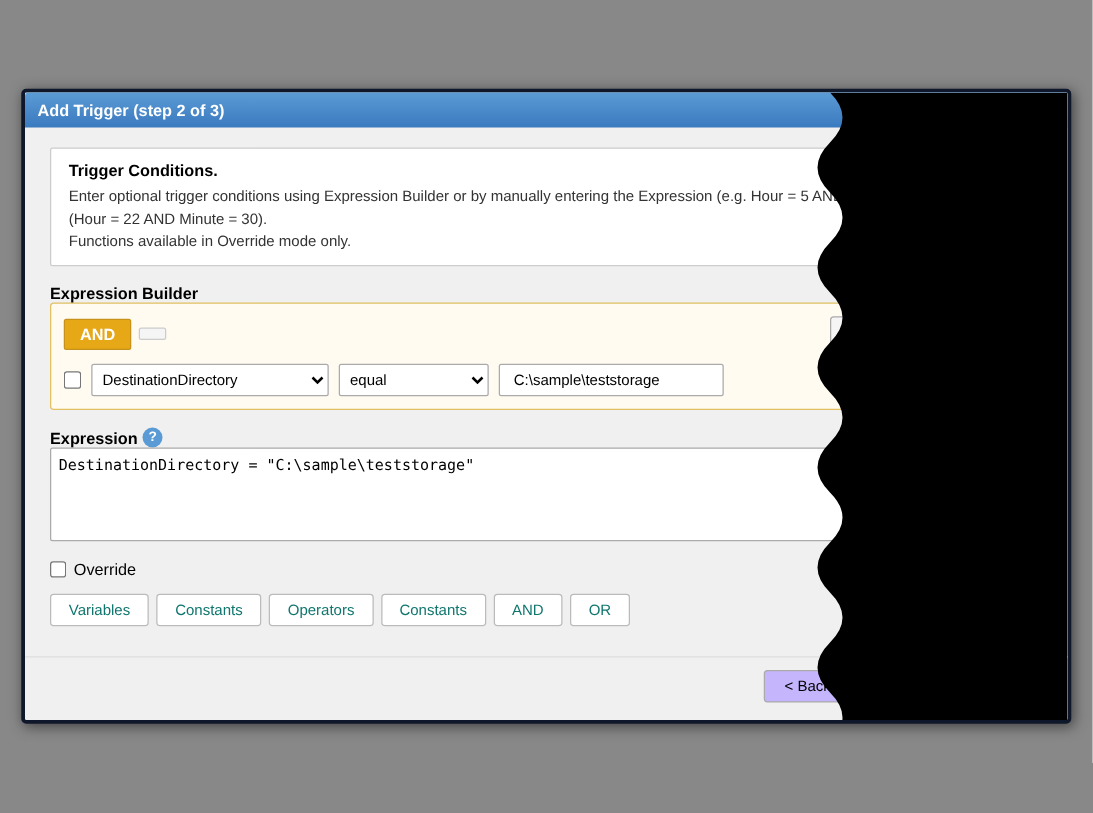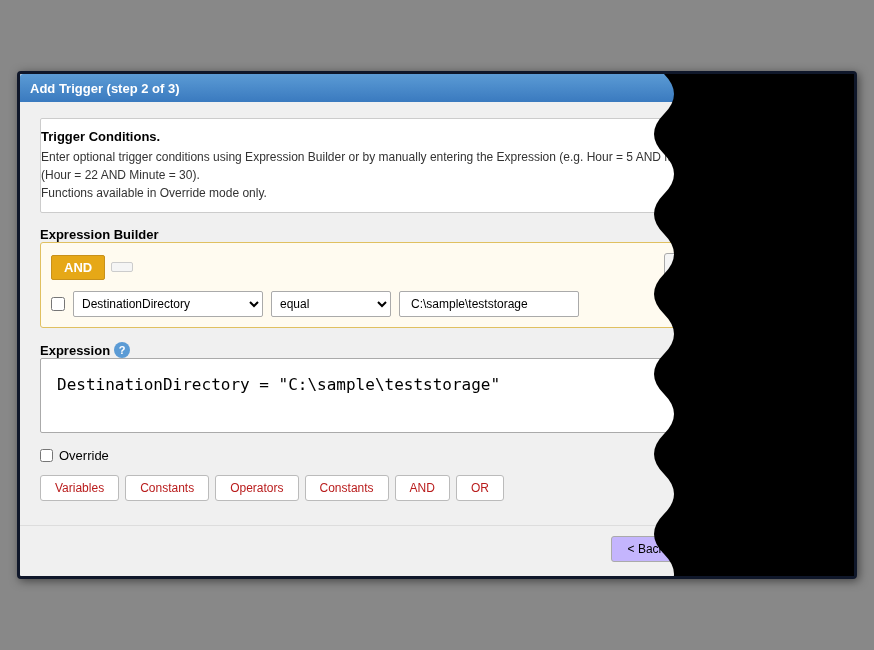--- a/index.html
+++ b/index.html
@@ -46,21 +46,21 @@
       justify-content: center;
       font-size: 11px;
       font-weight: bold;
     }
     .dialog-body {
       padding: 16px 20px;
     }
     .trigger-conditions-box {
       border: 1px solid #ccc;
       background: white;
-      padding: 10px 0;
+      padding: 10px 14px;
       margin-bottom: 14px;
       border-radius: 2px;
     }
     .trigger-conditions-box .title {
       font-weight: bold;
       margin-bottom: 4px;
     }
     .trigger-conditions-box .desc {
       color: #333;
       line-height: 1.5;
@@ -185,23 +185,23 @@
     .expression-label-row {
       display: flex;
       align-items: center;
       margin-bottom: 0;
     }
     .expression-textarea {
       width: 100%;
       height: 75px;
       border: 1px solid #aaa;
       border-radius: 2px;
-      padding: 16px;
+      padding: 6px;
       font-family: monospace;
-      font-size: 16px;
+      font-size: 12px;
       resize: none;
       background: white;
     }
     .override-row {
       display: flex;
       align-items: center;
       gap: 6px;
       margin-bottom: 12px;
     }
     .buttons-row {
@@ -211,21 +211,21 @@
       margin-bottom: 8px;
       align-items: center;
     }
     .expr-btn {
       background: white;
       border: 1px solid #bbb;
       padding: 5px 14px;
       cursor: pointer;
       border-radius: 3px;
       font-size: 12px;
-      color: #b91c1c;
+      color: #0f766e;
     }
     .test-btn {
       background: #f5f5f5;
       border: 1px solid #bbb;
       padding: 5px 16px;
       cursor: pointer;
       border-radius: 3px;
       font-size: 12px;
       margin-left: auto;
     }

